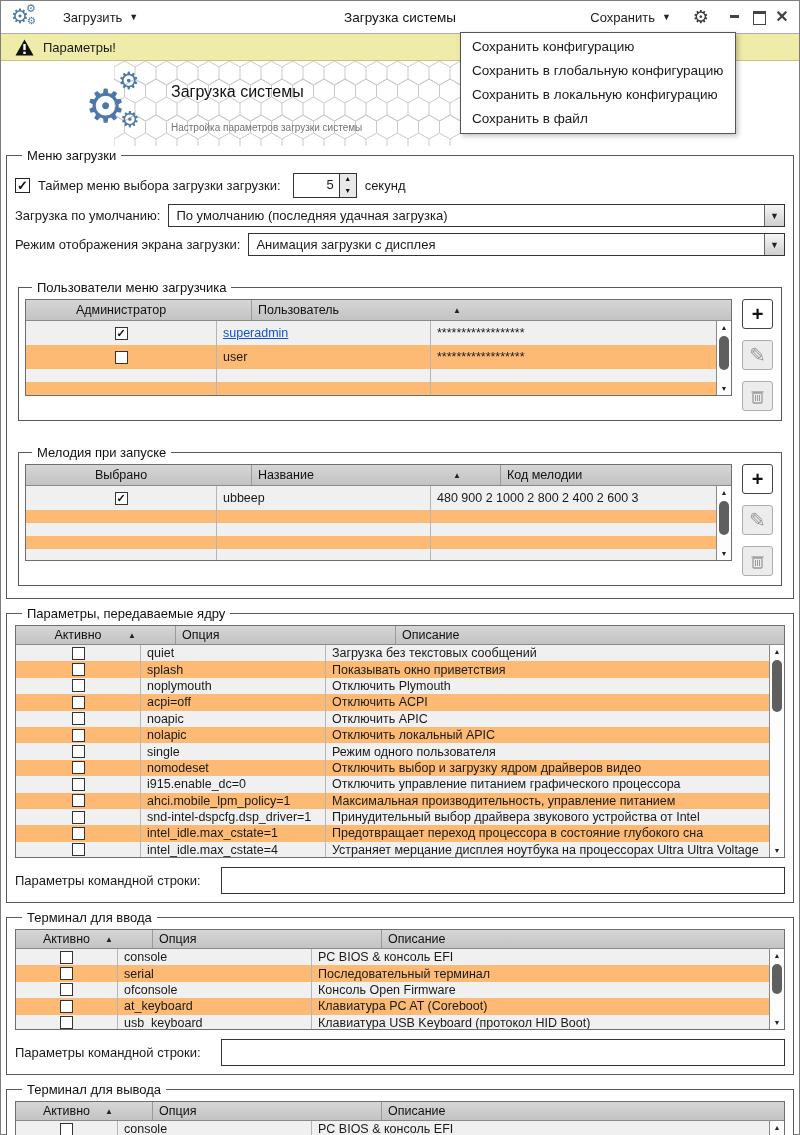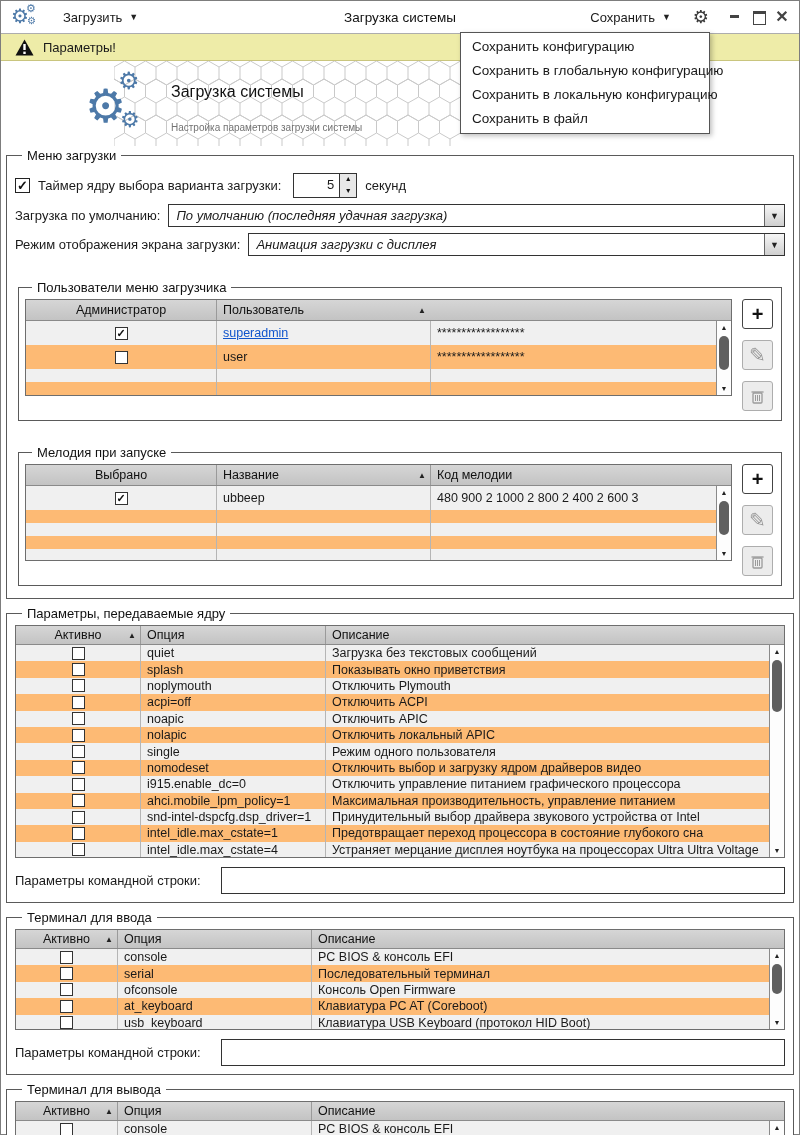--- a/index.html
+++ b/index.html
@@ -19,21 +19,21 @@
   .win-title { position:absolute; left:50%; transform:translateX(-50%); font-size:13.5px; color:#111; }
   .tb-right { margin-left:auto; display:flex; align-items:center; gap:14px; }
   .gear-btn { font-size:18px; line-height:18px; color:#3a3a3a; padding:0 2px; }
   .win-ctrls { display:flex; align-items:center; gap:9px; margin-left:4px; }
   .wc { width:14px; height:14px; position:relative; color:#444; }
   .wc-min::after { content:""; position:absolute; left:1px; top:5px; width:9px; height:3px; background:#444; }
   .wc-max::after { content:""; position:absolute; left:1px; top:1px; width:11px; height:10px; border:1px solid #444; border-top:3px solid #444; background:#fff; }
   .wc-close { font-size:16px; line-height:13px; text-align:center; font-weight:bold; }
 
   
-  .save-menu { position:absolute; left:459px; top:31px; width:250px; background:#fff; border:1px solid #555; box-shadow:2px 2px 5px rgba(0,0,0,0.25); z-index:60; padding:2px 0; }
+  .save-menu { position:absolute; left:459px; top:31px; width:276px; background:#fff; border:1px solid #555; box-shadow:2px 2px 5px rgba(0,0,0,0.25); z-index:60; padding:2px 0; }
   .save-menu .menu-item { height:24px; line-height:24px; padding:0 11px; font-size:13.5px; white-space:nowrap; }
 
   
   .warnbar { height:27px; flex:none; background:#eeeca8; border-bottom:1px solid #c9c57e; display:flex; align-items:center; gap:9px; padding:0 14px; }
 
   
   .pagehead { height:85px; flex:none; position:relative; background:#fff; overflow:hidden; }
   .hexes { position:absolute; left:113px; top:0; }
   .biglogo { position:absolute; left:84px; top:8px; width:58px; height:68px; }
   .biglogo .g1 { position:absolute; left:0; top:14px; font-size:46px; line-height:46px; color:#4d79a8; }
@@ -48,29 +48,29 @@
   fieldset.nested { margin:24px 3px 4px 3px; padding:4px 6px 9px 6px; }
 
   
   .frow { display:flex; align-items:center; gap:8px; margin-top:6px; }
   .cbx { width:15px; height:15px; border:1.6px solid #222; background:#fff; flex:none; display:flex; align-items:center; justify-content:center; font-size:13px; font-weight:bold; color:#111; }
   .spinner { display:flex; width:64px; height:25px; border:1.4px solid #333; margin-left:4px; }
   .spin-num { flex:1; text-align:right; padding:3px 5px 0 0; font-size:13px; }
   .spin-btns { width:17px; border-left:1.4px solid #333; background:#e8e8e8; display:flex; flex-direction:column; }
   .spin-btns div { flex:1; font-size:7px; line-height:10px; text-align:center; color:#111; }
   .select { flex:1; height:23px; border:1.3px solid #333; display:flex; align-items:center; background:#fff; }
-  .select .txt { flex:1; padding:0 7px; font-size:13px; white-space:nowrap; overflow:hidden;font-style:italic; }
+  .select .txt { flex:1; padding:0 7px; font-size:13px; white-space:nowrap; overflow:hidden; }
   .select .drop { width:20px; align-self:stretch; border-left:1.3px solid #666; background:linear-gradient(#f6f6f6,#cfcfcf); display:flex; align-items:center; justify-content:center; font-size:9px; color:#222; }
 
   
   .table-area { display:flex; gap:10px; align-items:flex-start; }
   .dtable-wrap { position:relative; flex:1; border:1px solid #6e6e6e; overflow:hidden; background:#fff; }
   .dtable { width:100%; }
   .trow { display:grid; grid-template-columns:var(--cols); align-items:center; }
-  .thead { background:linear-gradient(#d6d6d6,#c3c3c3); border-bottom:1px solid #8a8a8a; }
+  .thead { background:linear-gradient(#d6d6d6,#c3c3c3); border-bottom:1px solid #8a8a8a;gap:35px; }
   .hcell { position:relative; display:flex; align-items:center; height:100%; padding:0 6px; font-size:12.5px; color:#111; border-left:1px solid #9a9a9a; overflow:hidden; }
   .hcell:first-child { border-left:none; justify-content:center; }
   .hcell .sort { position:absolute; right:4px; font-size:8px; color:#222; }
   .tcell { height:100%; display:flex; align-items:center; padding:0 6px; font-size:12.5px; overflow:hidden; white-space:nowrap; border-left:1px solid #b5b5b5; }
   .tcell:first-child { justify-content:center; border-left:none; }
   .trow.even { background:#f0f0f0; }
   .trow.odd  { background:#fdba74; }
   .cb-s { width:13px; height:13px; border:1.3px solid #333; background:#fff; display:flex; align-items:center; justify-content:center; font-size:11px; font-weight:bold; color:#111; }
   .cell-link { color:#1155cc; text-decoration:underline; }
   
@@ -166,21 +166,21 @@
     <div class="htitle">Загрузка системы</div>
     <div class="hsub">Настройка параметров загрузки системы</div>
   </div>
 
   <div class="content">
 
     <fieldset>
       <legend>Меню загрузки</legend>
       <div class="frow">
         <span class="cbx">✓</span>
-        <label>Таймер ядру выбора варианта загрузки:</label>
+        <label>Таймер меню выбора загрузки загрузки:</label>
         <div class="spinner">
           <div class="spin-num">5</div>
           <div class="spin-btns">
             <div>▲</div>
             <div>▼</div>
           </div>
         </div>
         <span>секунд</span>
       </div>
       <div class="frow">

